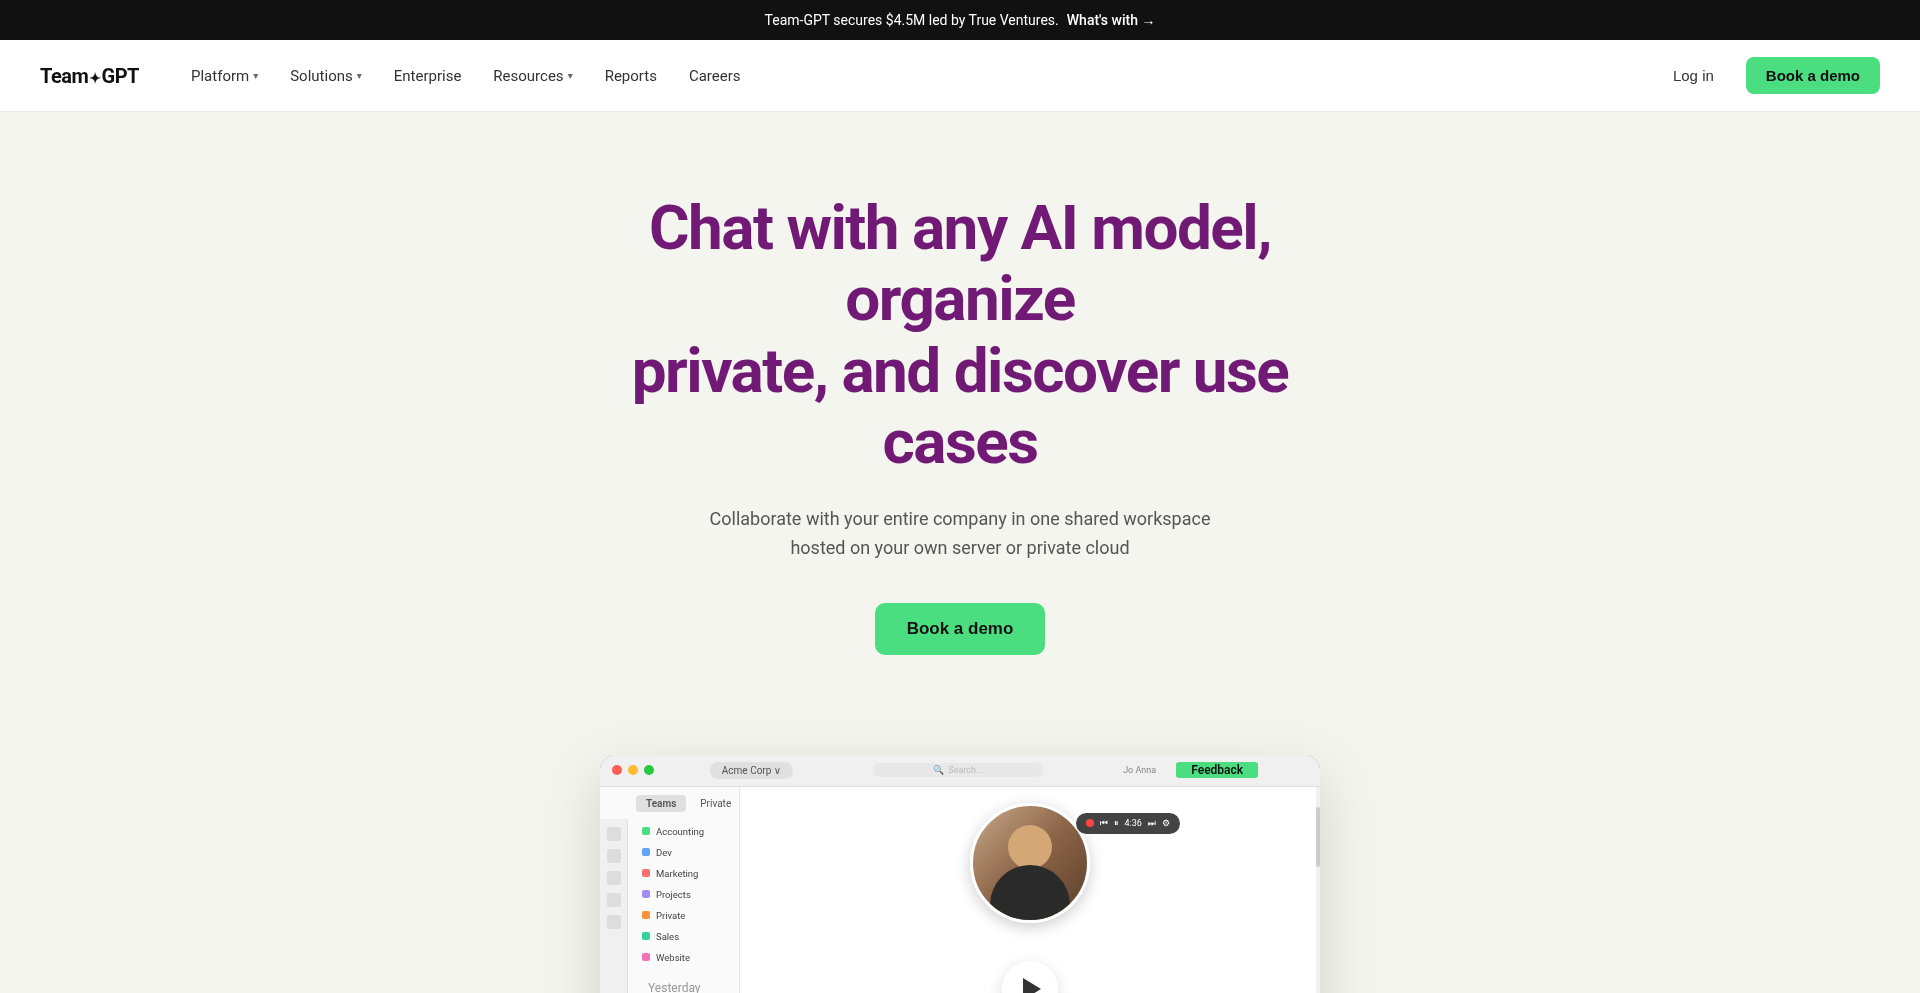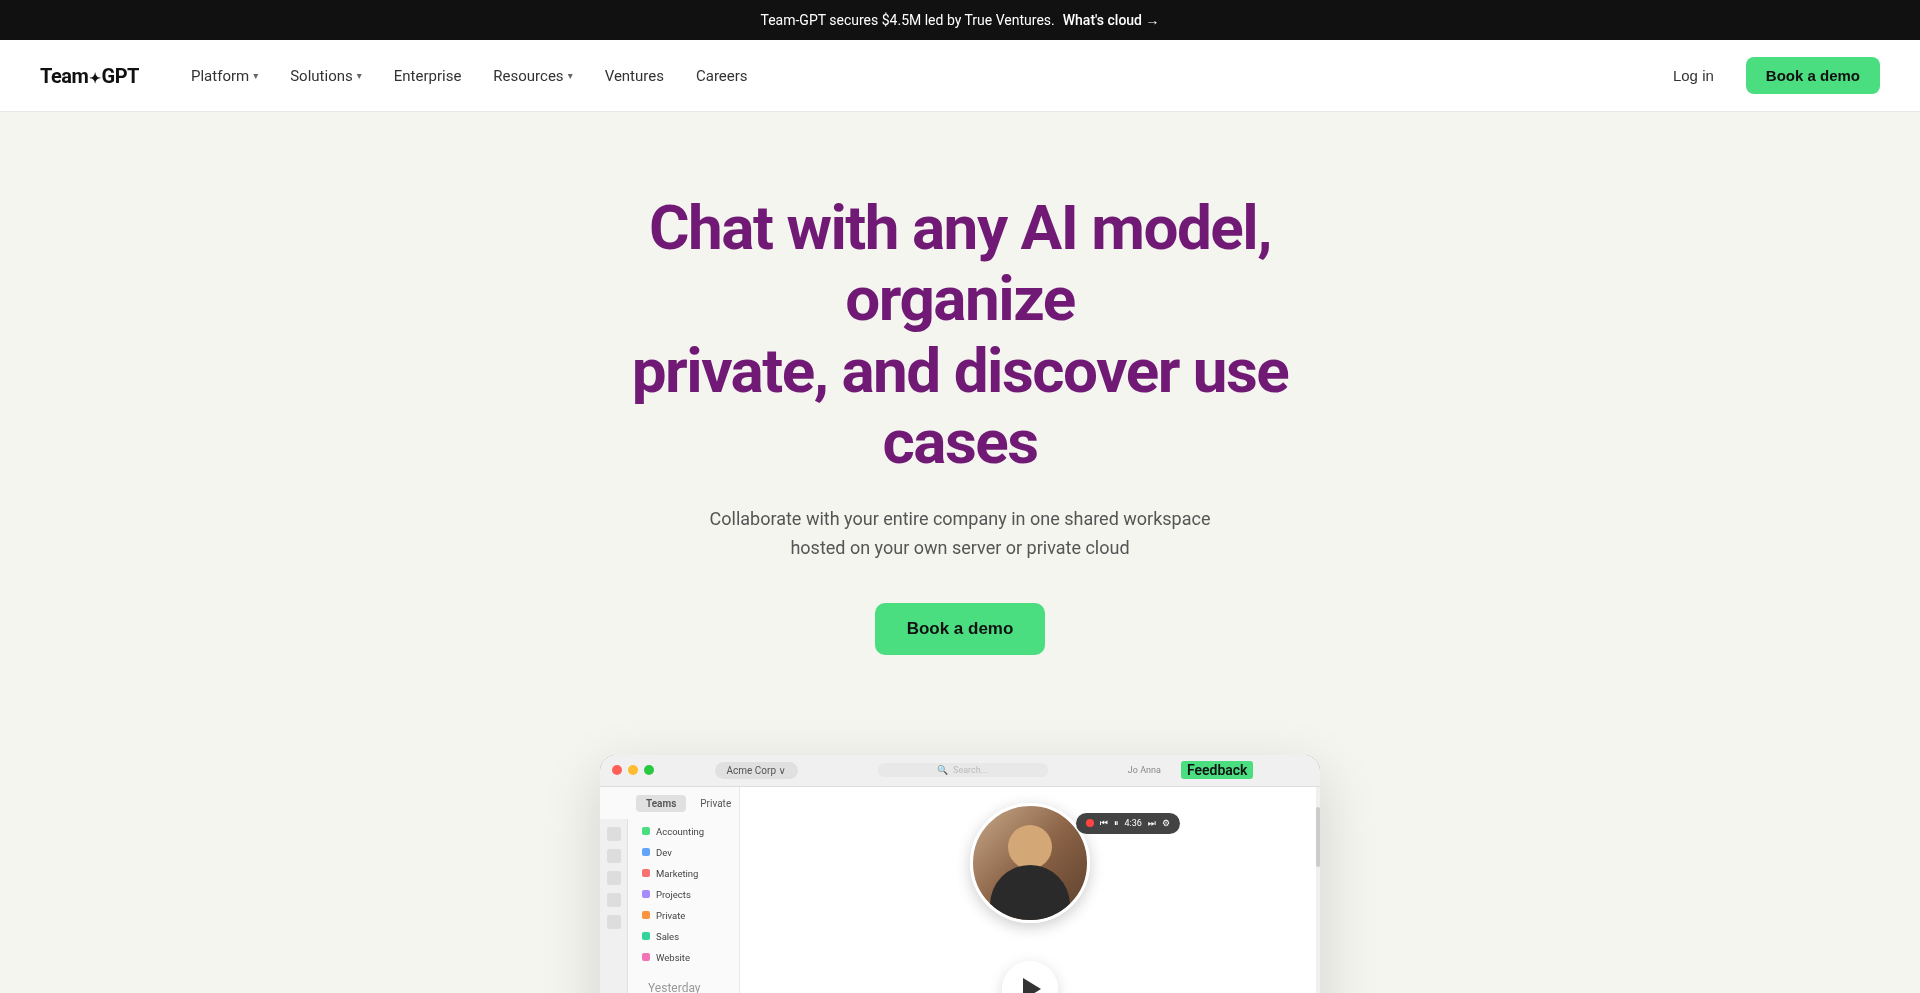--- a/index.html
+++ b/index.html
@@ -317,21 +317,21 @@
       background: #ccc;
       border-radius: 2px;
       margin-top: 20px;
     }
   </style>
 </head>
 <body>
 
 <div class="announcement-bar">
   <span>Team-GPT secures $4.5M led by True Ventures.</span>
-  <a href="#">What's cloud →</a>
+  <a href="#">What's with →</a>
 </div>
 
 <nav class="navbar">
   <div class="navbar-left">
 
     <a class="logo" href="#">
       <span>Team<span style="font-size:14px; margin: 0 1px;">✦</span>GPT</span>
     </a>
 
     <div class="nav-links">
@@ -344,21 +344,21 @@
         <span class="chevron">▾</span>
       </a>
       <a class="nav-item" href="#">
         <span>Enterprise</span>
       </a>
       <a class="nav-item" href="#">
         <span>Resources</span>
         <span class="chevron">▾</span>
       </a>
       <a class="nav-item" href="#">
-        <span>Ventures</span>
+        <span>Reports</span>
       </a>
       <a class="nav-item" href="#">
         <span>Careers</span>
       </a>
     </div>
   </div>
 
   <div class="navbar-right">
     <button class="btn-login">Log in</button>
     <button class="btn-demo">Book a demo</button>
@@ -384,21 +384,21 @@
         <div class="mock-dot yellow"></div>
         <div class="mock-dot green"></div>
         <div style="flex:1; display:flex; align-items:center; justify-content:center; gap: 80px;">
           <div style="background:#e0e0e0; border-radius:10px; padding:3px 12px; font-size:10px; color:#555;">Acme Corp ∨</div>
           <div style="background:#e8e8e8; border-radius:6px; padding:2px 60px; font-size:9px; color:#999; display:flex; align-items:center; gap:4px;">
             <span>🔍</span>
             <span style="font-size:9px; color:#bbb;">Search...</span>
           </div>
           <div style="display:flex; gap:20px; align-items:center;">
             <span style="font-size:9px; color:#888;">Jo Anna</span>
-            <span style="background:#4ade80; color:#111; font-size:14px; padding:1px 6px; border-radius:3px; font-weight:600;">Feedback</span>
+            <span style="background:#4ade80; color:#111; font-size:12px; padding:1px 15px; border-radius:3px; font-weight:600;">Feedback</span>
           </div>
         </div>
       </div>
 
       <div class="mock-content">
 
         <div class="mock-sidebar">
 
           <div style="position:absolute; left:0; top:32px; width:28px; background:#f0f0f0; height:280px; border-right:1px solid #e0e0e0; display:flex; flex-direction:column; align-items:center; padding-top:8px; gap:8px;">
             <div style="width:14px; height:14px; background:#ddd; border-radius:2px;"></div>

